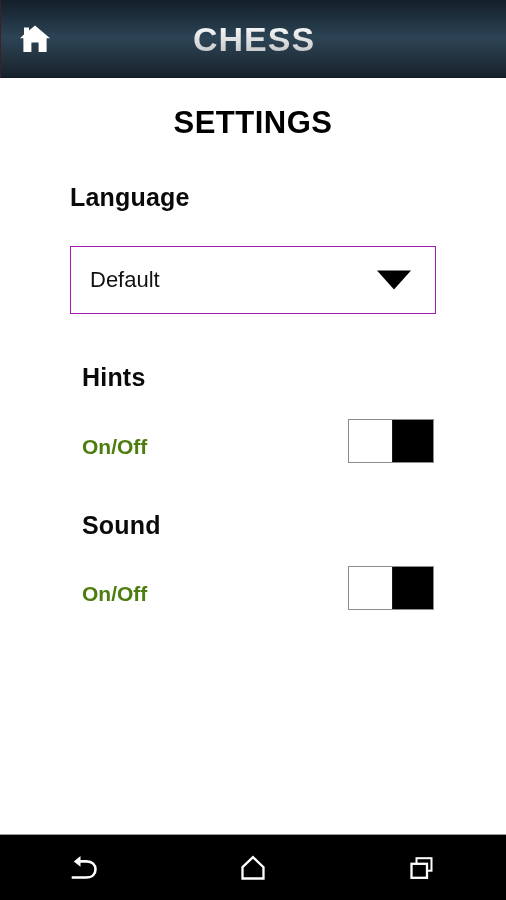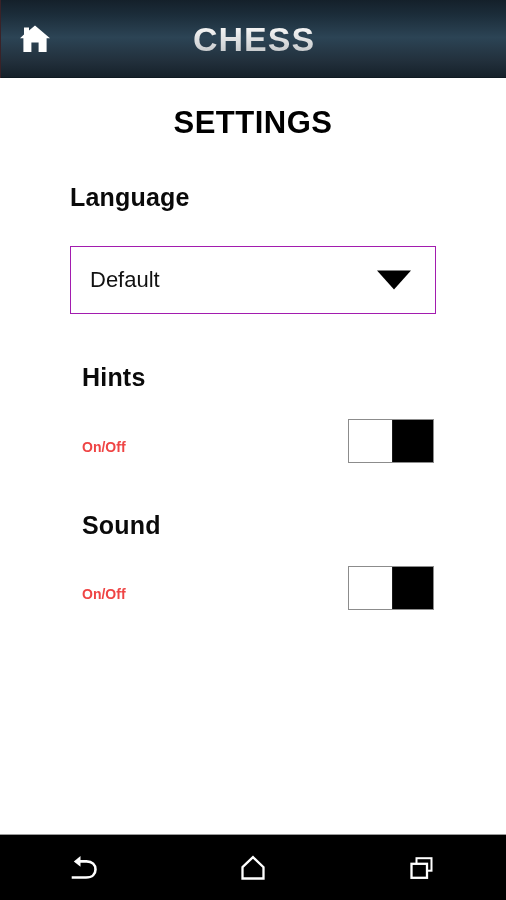--- a/index.html
+++ b/index.html
@@ -90,21 +90,21 @@
 
   
   .setting-row {
     position:absolute;
     left:82px; width:352px; height:46px;
     display:flex; align-items:center; justify-content:space-between;
   }
   #sound-row { top:418px; }
   #hints-row { top:565px; }
   .row-label {
-    font-size:14px; font-weight:bold; color:#ef4444;margin-top:12px;
+    font-size:21px; font-weight:bold; color:#4d7c0f;margin-top:12px;
   }
   .toggle {
     position:relative;
     width:86px; height:44px;
     border:1px solid #8c8c8c;
     background:#000000;
     display:flex;
     flex-shrink:0;
   }
   .toggle-thumb {

